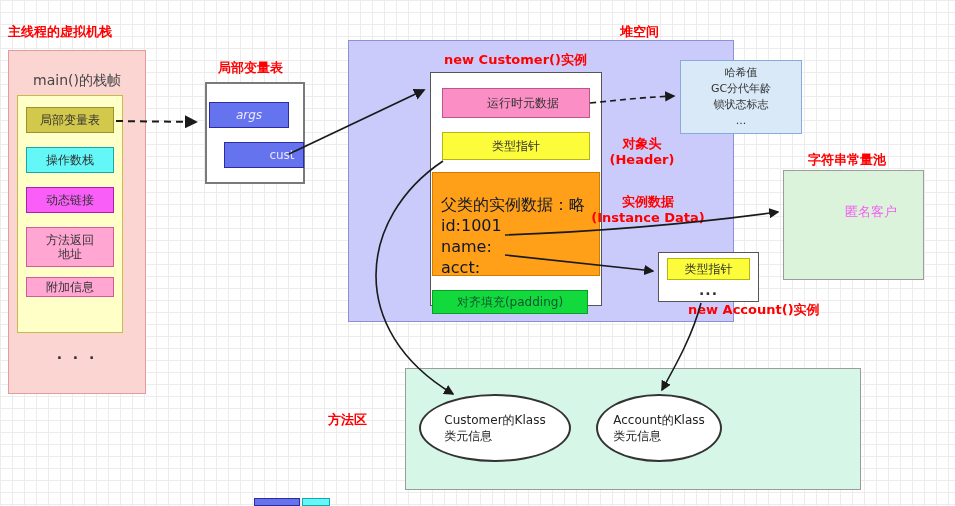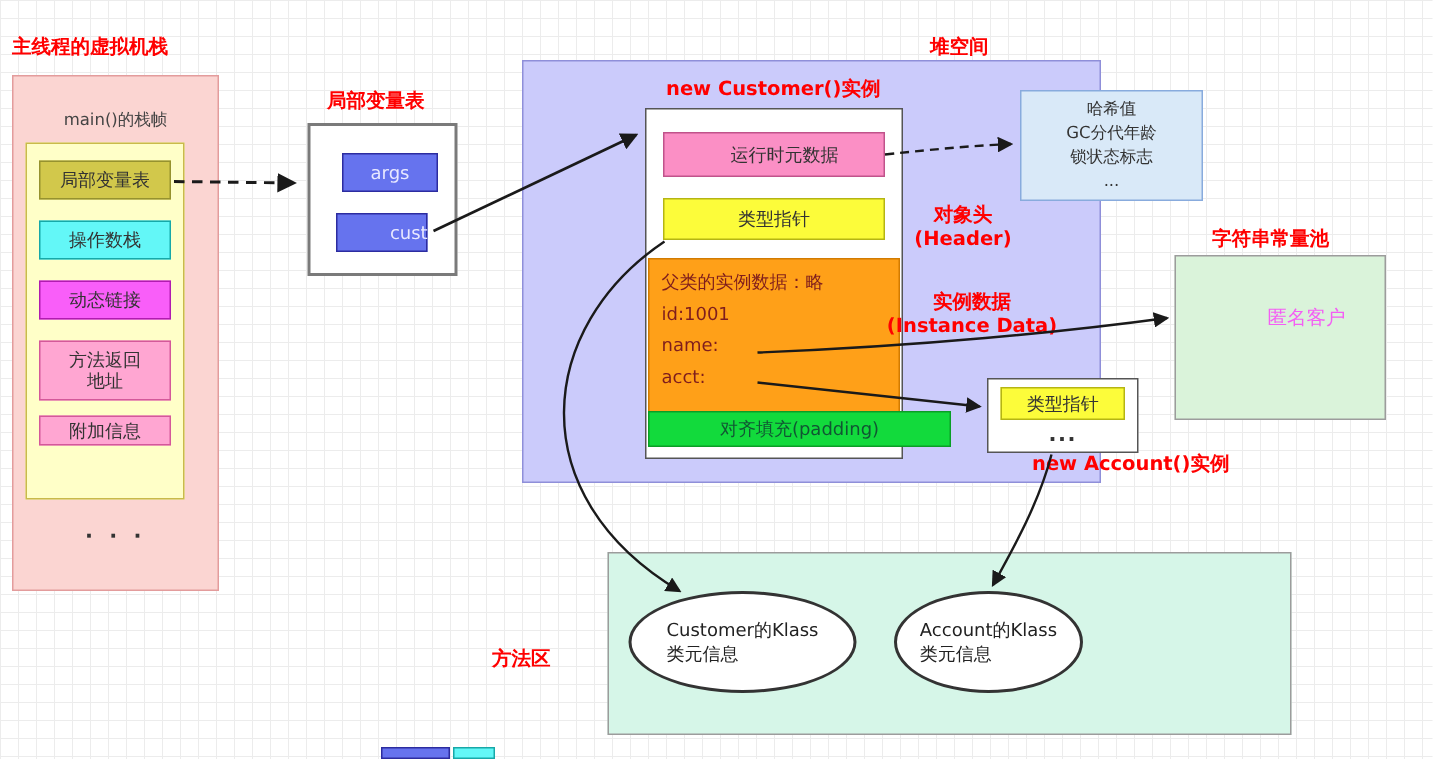--- a/index.html
+++ b/index.html
@@ -18,36 +18,36 @@
   .abs{position:absolute;box-sizing:border-box;}
   .red{
     color:#ff0000;font-weight:bold;font-size:13px;
     white-space:pre-line;text-align:center;line-height:1.25;
   }
   .cell{
     display:flex;align-items:center;justify-content:center;
     text-align:center;font-size:12px;color:#333;
     white-space:pre-line;line-height:1.2;
   }
-  .plain{font-size:11px;color:#444;text-align:center;}
+  .plain{font-size:14px;color:#444;text-align:center;}
   .vm-container{background:#fbd5d2;border:1px solid #e39c9c;}
   .frame-box{background:#ffffc8;border:1px solid #c9ba4b;}
   .it-khaki{background:#d2c84b;border:1px solid #96922f;}
   .it-cyan{background:#63f7f7;border:1px solid #17a8a8;}
   .it-magenta{background:#f95ef9;border:1px solid #b01cb0;}
   .it-pink{background:#ffa6d2;border:1px solid #d4589a;}
   .slot{background:#6673ee;border:1px solid #2c2ca0;color:#e8e8ff;}
   .white-box{background:#fff;border:1px solid #555;}
   .lvt-box{background:#fff;border:2px solid #7a7a7a;}
   .heap-container{background:#cbcbfb;border:1px solid #8f8fd9;}
   .runtime-meta{background:#fb8fc5;border:1px solid #c0538b;padding-left:14px;}
   .type-pointer{background:#fcfc3a;border:1px solid #b5b513;}
   .orange-box{
     background:#ffa018;border:1px solid #d27b00;
-    font-size:12px;color:#7f1d1d;padding:5px 8px;line-height:21px;
+    font-size:16px;color:#0f172a;padding:21px 8px;line-height:21px;
   }
   .green-box{background:#12da3c;border:1px solid #0a9e26;font-size:12px;color:#153;}
   .hash-box{background:#d9e9f8;border:1px solid #88abdd;font-size:11px;line-height:16px;color:#333;}
   .strpool-box{background:#daf3da;border:1px solid #9c9c9c;}
   .anon{color:#f45ef4;font-size:13px;margin-left:44px;}
   .method-container{background:#d6f6e8;border:1px solid #9c9c9c;}
   .ellipse{
     background:#fff;border:2px solid #333;border-radius:50%;
     display:flex;align-items:center;justify-content:center;
     text-align:left;font-size:12px;color:#222;white-space:pre-line;line-height:1.35;
@@ -67,57 +67,57 @@
   <div class="abs cell it-khaki" style="left:26px;top:107px;width:88px;height:26px;">局部变量表</div>
   <div class="abs cell it-cyan" style="left:26px;top:147px;width:88px;height:26px;">操作数栈</div>
   <div class="abs cell it-magenta" style="left:26px;top:187px;width:88px;height:26px;">动态链接</div>
   <div class="abs cell it-pink" style="left:26px;top:227px;width:88px;height:40px;">方法返回
 地址</div>
   <div class="abs cell it-pink" style="left:26px;top:277px;width:88px;height:20px;">附加信息</div>
   <div class="abs dots" style="left:8px;top:350px;width:138px;">· · ·</div>
 
   <div class="abs red" style="left:218px;top:60px;">局部变量表</div>
   <div class="abs lvt-box" style="left:205px;top:82px;width:100px;height:102px;"></div>
-  <div class="abs cell slot" style="left:228px;top:102px;width:64px;height:26px;">args</div>
-  <div class="abs cell slot" style="left:224px;top:142px;width:61px;height:26px;padding-left:36px;">cust</div>
+  <div class="abs cell slot" style="left:209px;top:102px;width:80px;height:26px;font-style:italic;">args</div>
+  <div class="abs cell slot" style="left:224px;top:142px;width:80px;height:26px;padding-left:36px;">cust</div>
 
   <div class="abs red" style="left:620px;top:24px;">堆空间</div>
   <div class="abs heap-container" style="left:348px;top:40px;width:386px;height:282px;"></div>
 
   <div class="abs red" style="left:444px;top:52px;">new Customer()实例</div>
   <div class="abs white-box" style="left:430px;top:72px;width:172px;height:234px;"></div>
   <div class="abs cell runtime-meta" style="left:442px;top:88px;width:148px;height:30px;">运行时元数据</div>
   <div class="abs cell type-pointer" style="left:442px;top:132px;width:148px;height:28px;">类型指针</div>
   <div class="abs orange-box" style="left:432px;top:172px;width:168px;height:104px;">
     <div>父类的实例数据：略</div>
     <div>id:1001</div>
     <div>name:</div>
     <div>acct:</div>
   </div>
-  <div class="abs cell green-box" style="left:432px;top:274px;width:202px;height:24px;">对齐填充(padding)</div>
+  <div class="abs cell green-box" style="left:432px;top:290px;width:156px;height:24px;">对齐填充(padding)</div>
 
   <div class="abs red" style="left:596px;top:136px;width:92px;">对象头
 (Header)</div>
   <div class="abs cell hash-box" style="left:680px;top:60px;width:122px;height:74px;">哈希值
 GC分代年龄
 锁状态标志
 ...</div>
   <div class="abs red" style="left:590px;top:194px;width:116px;">实例数据
 (Instance Data)</div>
 
   <div class="abs red" style="left:808px;top:152px;">字符串常量池</div>
   <div class="abs strpool-box" style="left:783px;top:170px;width:141px;height:110px;"></div>
   <div class="abs anon" style="left:801px;top:203px;">匿名客户</div>
 
   <div class="abs white-box" style="left:658px;top:252px;width:101px;height:50px;"></div>
   <div class="abs cell type-pointer" style="left:667px;top:258px;width:83px;height:22px;">类型指针</div>
   <div class="abs dots" style="left:658px;top:282px;width:101px;letter-spacing:1px;">...</div>
   <div class="abs red" style="left:688px;top:302px;">new Account()实例</div>
 
-  <div class="abs red" style="left:328px;top:432px;">方法区</div>
+  <div class="abs red" style="left:328px;top:412px;">方法区</div>
   <div class="abs method-container" style="left:405px;top:368px;width:456px;height:122px;"></div>
   <div class="abs ellipse" style="left:419px;top:394px;width:152px;height:68px;">Customer的Klass
 类元信息</div>
   <div class="abs ellipse" style="left:596px;top:394px;width:126px;height:68px;">Account的Klass
 类元信息</div>
 
   <div class="abs slot" style="left:254px;top:498px;width:46px;height:8px;"></div>
   <div class="abs it-cyan" style="left:302px;top:498px;width:28px;height:8px;"></div>
 
   <svg class="wires" width="955" height="506" viewBox="0 0 955 506">

